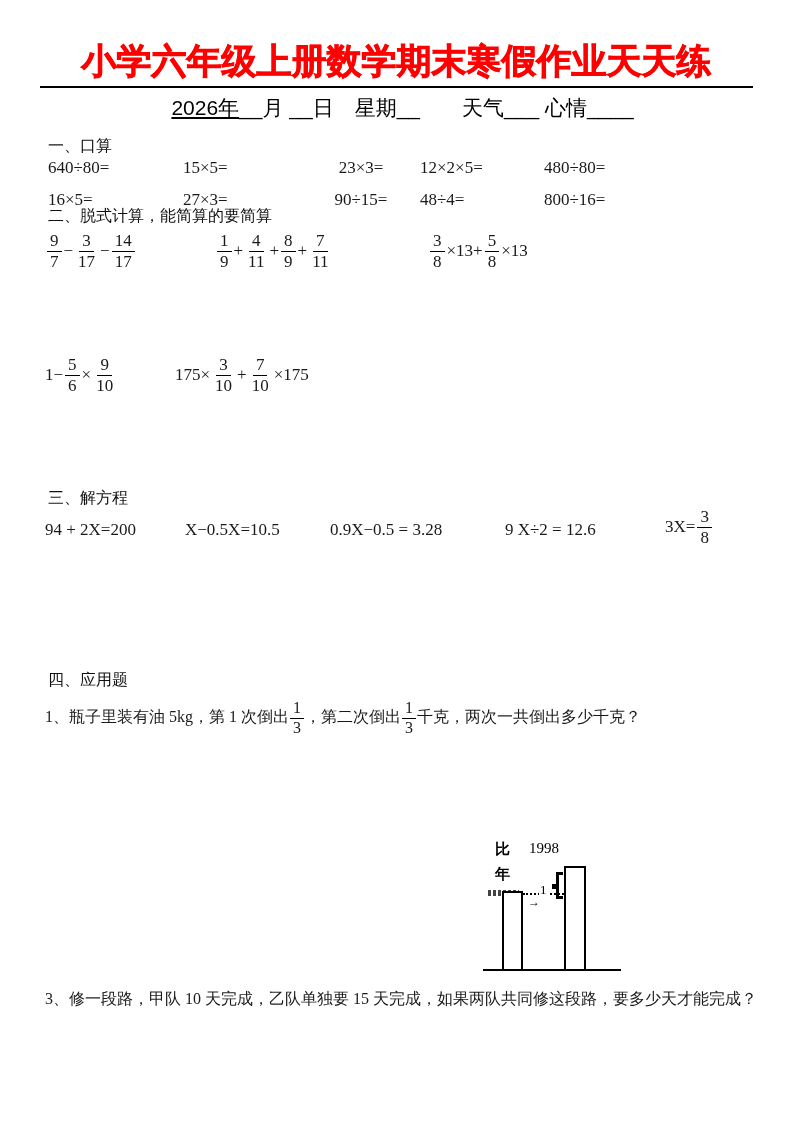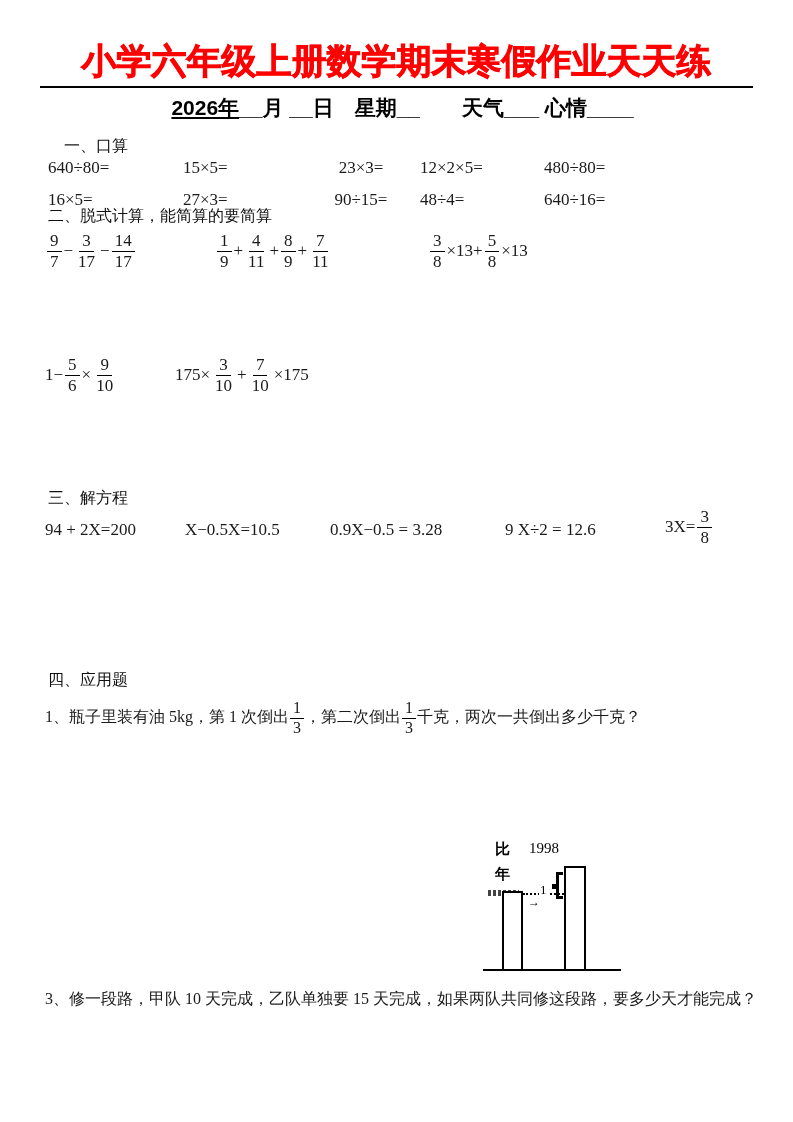--- a/index.html
+++ b/index.html
@@ -12,21 +12,21 @@
   }
   .title {
     position:absolute; top:38px; left:0; width:100%;
     text-align:center; font-size:35px; font-weight:bold;
     font-family:"Liberation Sans","DejaVu Sans",sans-serif;
     letter-spacing:0px; -webkit-text-stroke:0.8px currentColor;
   }
   .title-rule { position:absolute; top:86px; left:40px; width:713px; height:2px; background:#000; }
   .date-line {
     position:absolute; top:94px; left:0; width:100%; text-align:center;
-    font-size:21px; font-weight:bold;
+    font-size:21px; font-weight:normal;
     font-family:"Liberation Sans","DejaVu Sans",sans-serif; color:#000;padding-left:12px;
   }
   .date-line .u { text-decoration:underline; }
   .sec-heading { position:absolute; left:48px; font-size:16px; color:#111; }
   .oral-row { position:absolute; left:48px; width:710px; display:flex; font-size:17px; }
   .oral-row span { display:inline-block; }
   .oral-row .c0 { width:135px; } .oral-row .c1 { width:119px; }
   .oral-row .c2 { width:118px;text-align:center; } .oral-row .c3 { width:124px; }
   .expr { position:absolute; font-size:17px; white-space:nowrap; display:flex; align-items:center; }
   .frac { display:inline-flex; flex-direction:column; align-items:center; line-height:1.05; margin:0 2px; vertical-align:middle; }
@@ -55,34 +55,34 @@
 </head>
 <body>
 
 <div class="page">
 
   <div class="title" style="color: rgb(255, 0, 0);">小学六年级上册数学期末寒假作业天天练</div>
   <div class="title-rule"></div>
 
   <div class="date-line"><span class="u">2026年</span><span>__月 __日　星期__　　天气___ 心情____</span></div>
 
-  <div class="sec-heading" style="top:136px;margin-left:16px;">一、口算</div>
+  <div class="sec-heading" style="top:136px;">一、口算</div>
   <div class="oral-row" style="top:158px;">
     <span class="c0">640÷80=</span>
     <span class="c1">15×5=</span>
     <span class="c2">23×3=</span>
     <span class="c3">12×2×5=</span>
     <span class="c4">480÷80=</span>
   </div>
   <div class="oral-row" style="top:190px;">
     <span class="c0">16×5=</span>
     <span class="c1">27×3=</span>
     <span class="c2">90÷15=</span>
     <span class="c3">48÷4=</span>
-    <span class="c4">640÷16=</span>
+    <span class="c4">800÷16=</span>
   </div>
 
   <div class="sec-heading" style="top:206px;">二、脱式计算，能简算的要简算</div>
   <div class="expr" style="left:45px; top:232px;">
       <span class="frac">
         <span class="num">9</span>
         <span class="den">7</span>
       </span>
       <span>−</span>
       <span class="frac">

